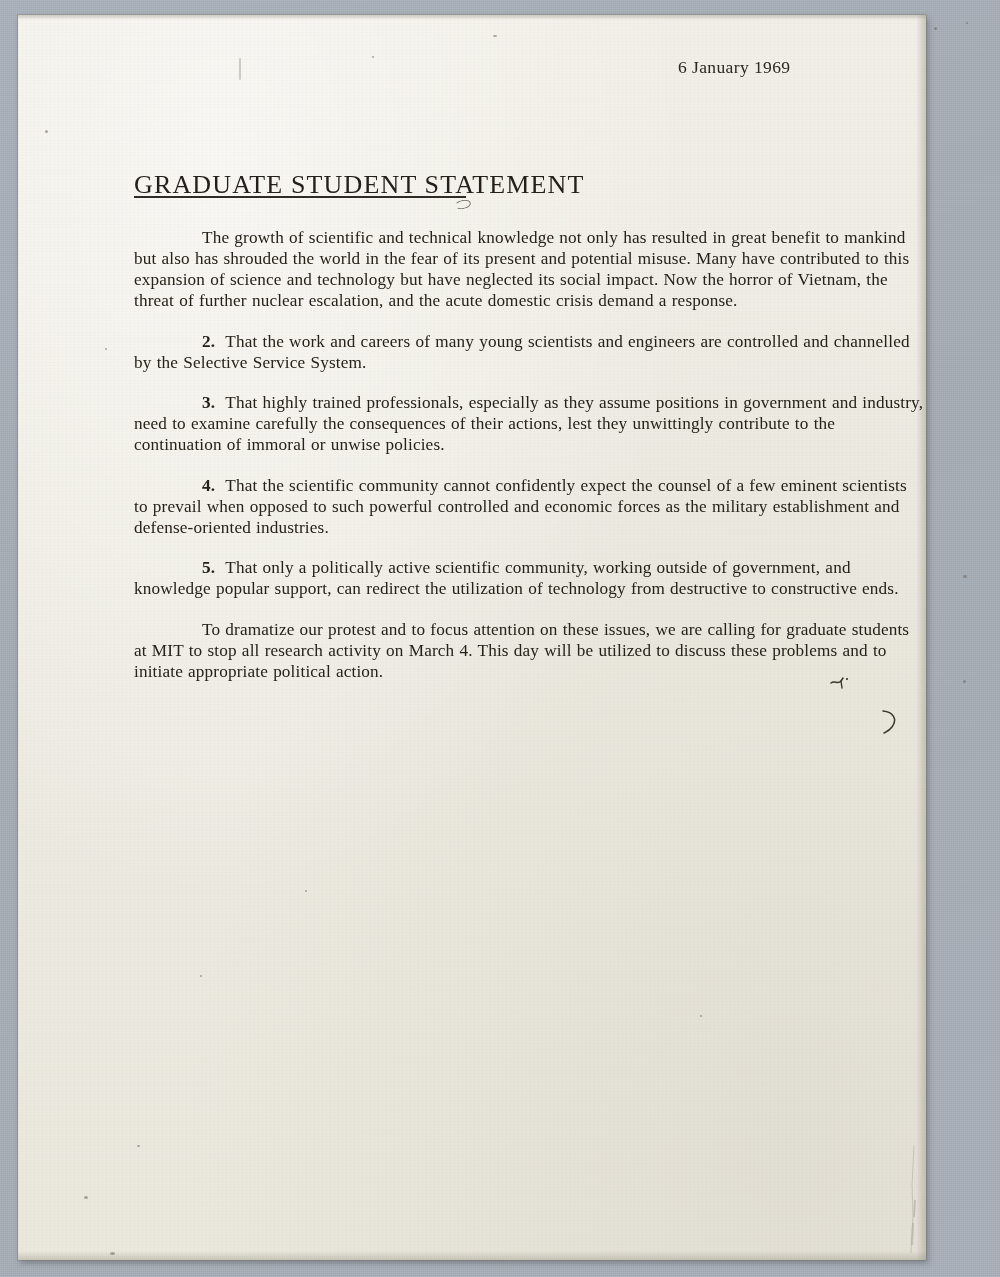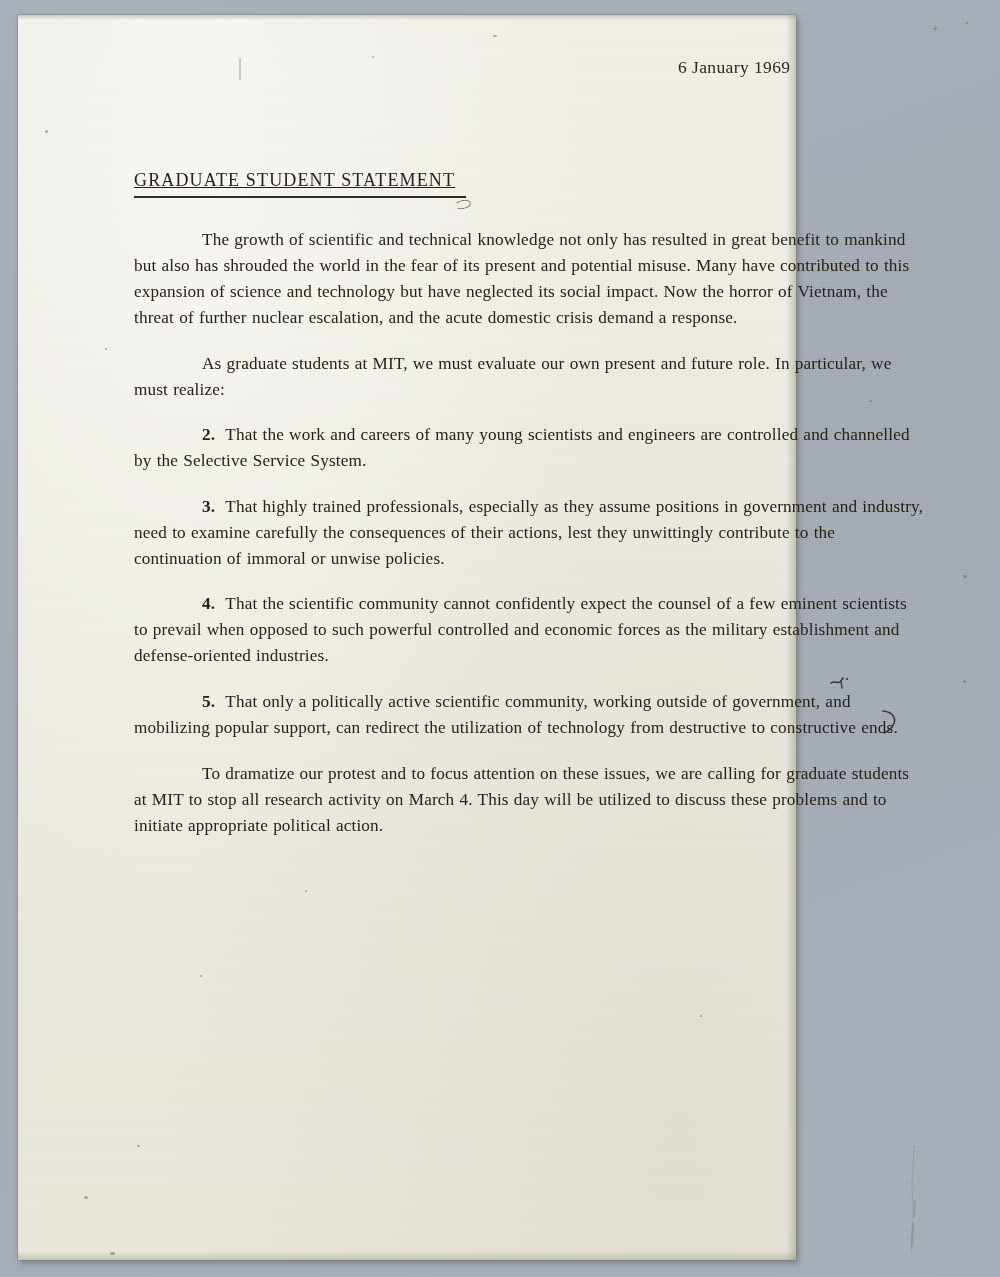--- a/index.html
+++ b/index.html
@@ -23,21 +23,21 @@
       repeating-linear-gradient(0deg, rgba(255,255,255,0.035) 0px, rgba(255,255,255,0.035) 1px, rgba(0,0,0,0.03) 1px, rgba(0,0,0,0.03) 2px),
       repeating-linear-gradient(90deg, rgba(255,255,255,0.03) 0px, rgba(255,255,255,0.03) 1px, rgba(0,0,0,0.025) 1px, rgba(0,0,0,0.025) 2px),
       linear-gradient(160deg, #aab2bb 0%, #a5adb6 45%, #a9b1ba 100%);
   }
 
   
   #page {
     position: absolute;
     left: 18px;
     top: 15px;
-    width: 778px;
+    width: 908px;
     height: 1245px;
     background:
       radial-gradient(ellipse at 22% 12%, rgba(255,255,255,0.55) 0%, rgba(255,255,255,0) 48%),
       radial-gradient(ellipse at 85% 90%, rgba(205,200,186,0.30) 0%, rgba(205,200,186,0) 55%),
       linear-gradient(178deg, #f1efe7 0%, #eeece3 40%, #eae7dd 100%);
     box-shadow:
       0 0 0 1px rgba(120,118,108,0.35),
       2px 3px 6px rgba(40,44,50,0.35);
   }
   
@@ -86,46 +86,45 @@
     top: 42px;
     font-size: 17.5px;
     letter-spacing: 0.4px;
     color: #2b2722;
   }
 
   .doc-title {
     position: absolute;
     left: 116px;
     top: 155px;
-    font-size: 18px;
+    font-size: 26px;
     letter-spacing: 1.15px;
     color: #241f1a;
     white-space: nowrap;
-    text-decoration: underline;
   }
   .title-rule {
     position: absolute;
     left: 116px;
     top: 181px;
     width: 332px;
     height: 2px;
     background: #2e2a24;
   }
 
   .body {
     position: absolute;
     left: 116px;
     top: 212px;
     width: 790px;
   }
 
   p.para {
     margin: 0;
     font-size: 17.2px;
-    line-height: 26px;
+    line-height: 21px;
     letter-spacing: 0.15px;
     color: #262219;
     text-indent: 68px;
     word-spacing: 0.7px;
   }
   p.para + p.para {
     margin-top: 19.6px;
   }
   p.para.gap-extra {
     margin-top: 39px;
@@ -204,43 +203,40 @@
     <div class="doc-title">GRADUATE STUDENT STATEMENT</div>
     <div class="title-rule"></div>
     <div class="smudge-title"></div>
 
     <div class="body">
 
       <p class="para">
         <span>The growth of scientific and technical knowledge not only has resulted in great benefit to mankind but also has shrouded the world in the fear of its present and potential misuse.  Many have contributed to this expansion of science and technology but have neglected its social impact.  Now the horror of Vietnam, the threat of further nuclear escalation, and the acute domestic crisis demand a response.</span>
       </p>
 
-      <p class="para">
-        <span>As graduate students at MIT, we must evaluate our own present and future role.  In particular, we must realize:</span>
-      </p>
 
 
       <p class="para">
         <span class="num">2.</span>&nbsp;
         <span>That the work and careers of many young scientists and engineers are controlled and channelled by the Selective Service System.</span>
       </p>
 
       <p class="para">
         <span class="num">3.</span>&nbsp;
         <span>That highly trained professionals, especially as they assume positions in government and industry, need to examine carefully the consequences of their actions, lest they unwittingly contribute to the continuation of immoral or unwise policies.</span>
       </p>
 
       <p class="para">
         <span class="num">4.</span>&nbsp;
         <span>That the scientific community cannot confidently expect the counsel of a few eminent scientists to prevail when opposed to such powerful controlled and economic forces as the military establishment and defense-oriented industries.</span>
       </p>
 
       <p class="para">
         <span class="num">5.</span>&nbsp;
-        <span>That only a politically active scientific community, working outside of government, and mobilizing popular support, can redirect the utilization of technology from destructive to constructive ends.</span>
+        <span>That only a politically active scientific community, working outside of government, and knowledge popular support, can redirect the utilization of technology from destructive to constructive ends.</span>
       </p>
 
       <p class="para gap-extra">
         <span>To dramatize our protest and to focus attention on these issues, we are calling for graduate students at MIT to stop all research activity on March 4.  This day will be utilized to discuss these problems and to initiate appropriate political action.</span>
       </p>
 
     </div>
 
     <svg class="pen-caret" viewBox="0 0 20 14">
       <path d="M1 6 C5 3, 8 8, 11 4 L13 1" stroke="#3a352d" stroke-width="1.5" fill="none" stroke-linecap="round"></path>

